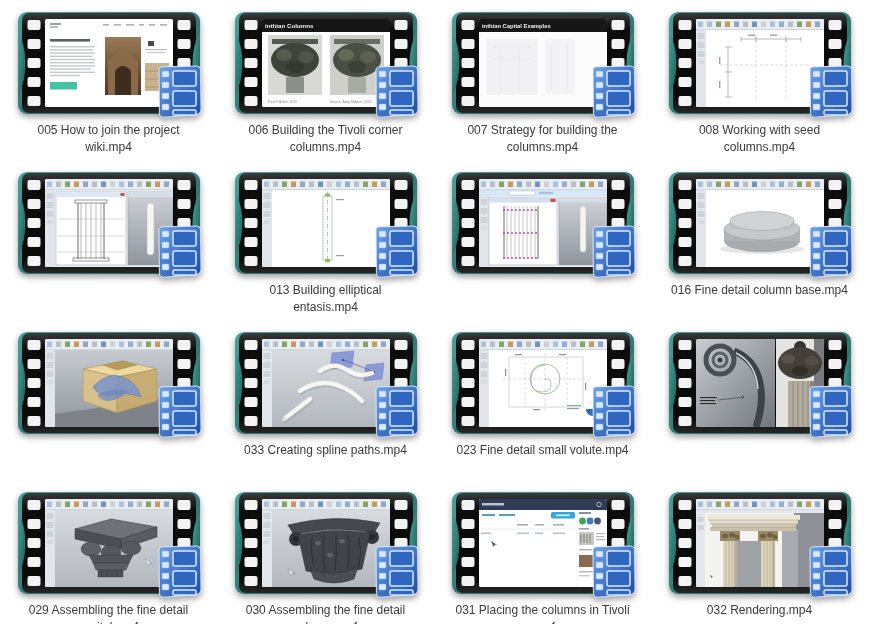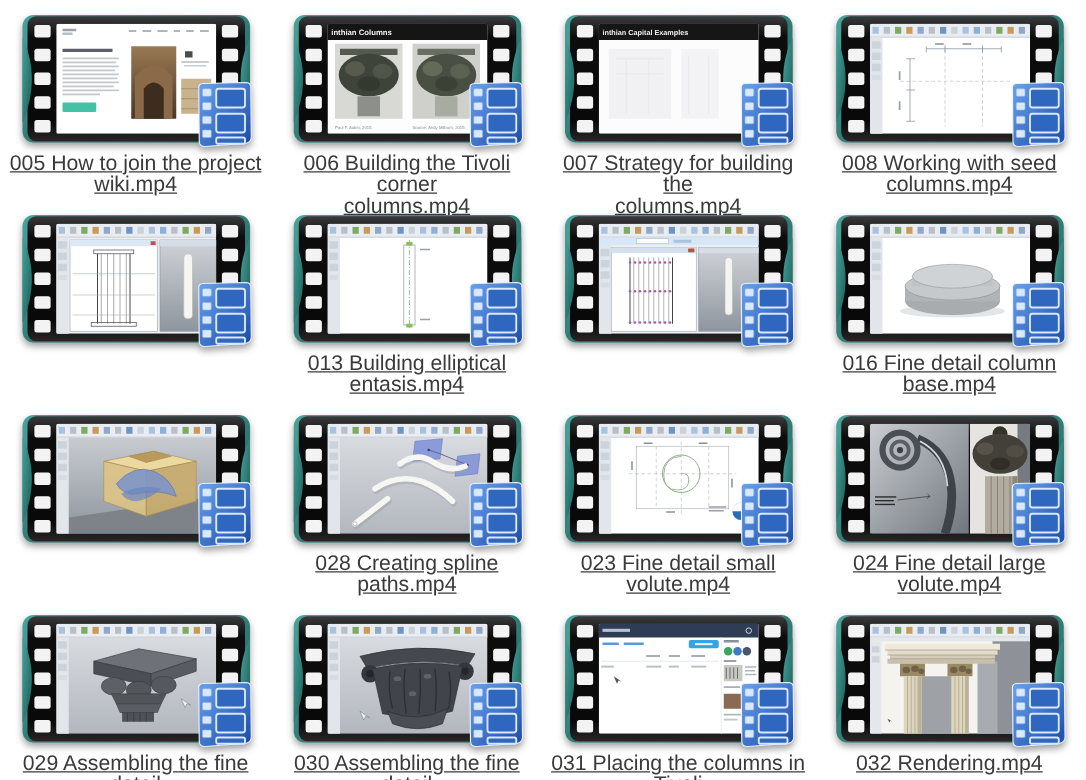--- a/index.html
+++ b/index.html
@@ -14,21 +14,21 @@
     padding-top:8px;
     width:869px;
   }
   .card{display:flex;flex-direction:column;align-items:center;}
   svg.thumb{
     width:182px;height:102px;overflow:visible;margin-top:4px;
     filter:drop-shadow(0 3px 3px rgba(0,0,0,0.38));
   }
   .caption{
     margin-top:8px;width:212px;text-align:center;
-    font-size:17px;line-height:17px;color:#3a3a3a;text-decoration:underline;
+    font-size:12px;line-height:17px;color:#3a3a3a;
   }
   .defsvg{position:absolute;width:0;height:0;}
   text{font-family:"Liberation Sans",sans-serif;}
 </style>
 </head>
 <body>
 
 <svg class="defsvg" aria-hidden="true">
   <defs>
     <linearGradient id="gTeal" x1="0" y1="0" x2="1" y2="1">
@@ -486,21 +486,21 @@
           <path d="M58,32 Q72,22 85,31 Q98,39 110,34"></path>
           <path d="M38,52 Q56,40 75,46 Q89,51 100,62"></path>
           <line x1="22" y1="80" x2="48" y2="60"></line>
         </g>
         <circle cx="22" cy="80" r="1.6" fill="#ffffff" stroke="#888" stroke-width="0.4"></circle>
       </g>
         </g>
       <use href="#filmicon" transform="translate(138,53)"></use>
     </svg>
     <figcaption class="caption">
-      <div>028 Creating spline paths.mp4</div>
+      <div>033 Creating spline paths.mp4</div>
         <div></div>
     </figcaption>
   </figure>
 
   <figure class="card" style="margin:0">
     <svg class="thumb" viewBox="0 0 182 102">
       <use href="#filmframe"></use>
       <g clip-path="url(#shot)">
           <g transform="translate(27,7)">
         <rect width="128" height="88" fill="#ffffff"></rect>
@@ -570,24 +570,20 @@
               <line x1="97" y1="42" x2="97" y2="88"></line>
               <line x1="102" y1="42" x2="102" y2="88"></line>
               <line x1="107" y1="42" x2="107" y2="88"></line>
               <line x1="112" y1="42" x2="112" y2="88"></line>
             </g>
         <rect x="114" y="42" width="4" height="46" fill="#8e8778"></rect>
       </g>
         </g>
       <use href="#filmicon" transform="translate(138,53)"></use>
     </svg>
-    <figcaption class="caption">
-      <div>024 Fine detail large volute.mp4</div>
-        <div></div>
-    </figcaption>
   </figure>
 
   <figure class="card" style="margin:0">
     <svg class="thumb" viewBox="0 0 182 102">
       <use href="#filmframe"></use>
       <g clip-path="url(#shot)">
           <g transform="translate(27,7)">
         <rect width="128" height="88" fill="url(#gGrayL)"></rect>
         <use href="#ribbon"></use>
         <use href="#lpanel" y="11"></use>

